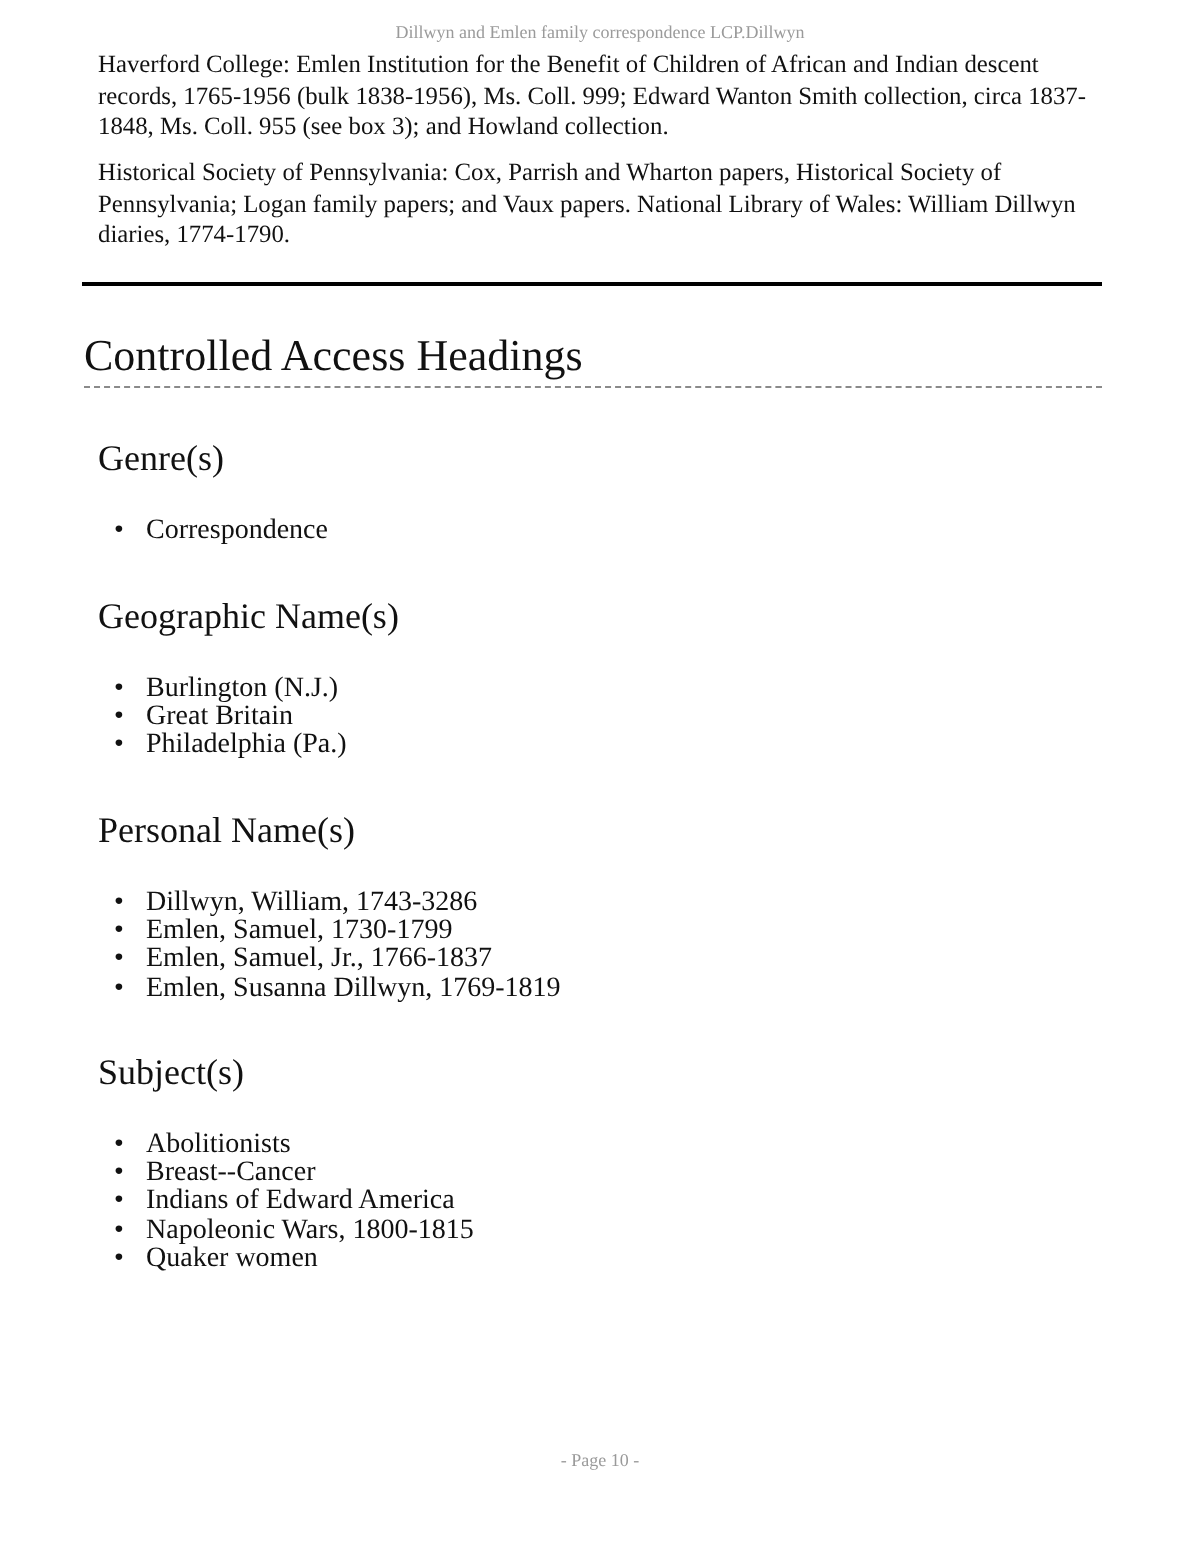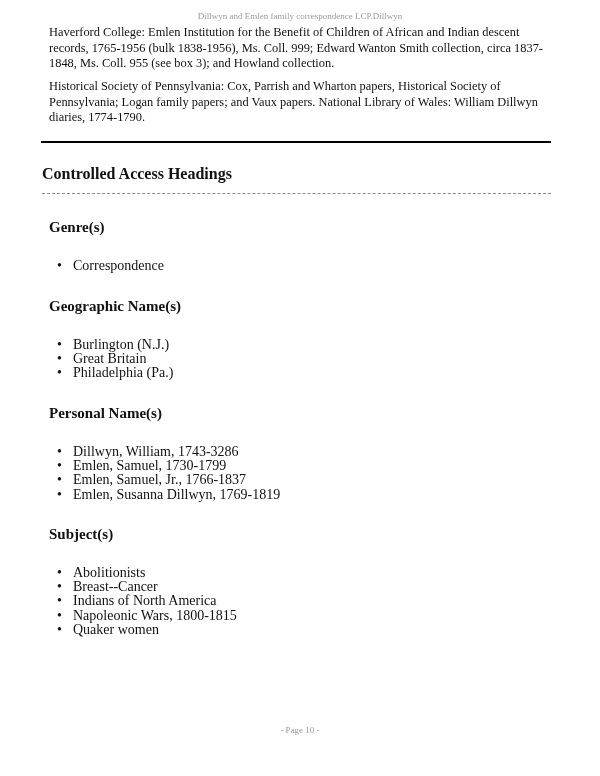--- a/index.html
+++ b/index.html
@@ -17,29 +17,29 @@
     font-size: 12.4px; line-height: 15.5px; margin: 0;
   }
   .p1 { top: 25px; }
   .p2 { top: 79px; }
   .thick-rule {
     position: absolute; left: 41px; width: 510px; top: 141px;
     height: 0; border-top: 2.5px solid #000;
   }
   .section-title {
     position: absolute; left: 42px; top: 165px; margin: 0;
-    font-size: 16px; font-weight: bold;
+    font-size: 22px; font-weight: normal;
   }
   .dashed-rule {
     position: absolute; left: 42px; width: 509px; top: 193px;
     height: 0; border-top: 1px dashed #8a8a8a;
   }
   .sub-head {
     position: absolute; left: 49px; margin: 0;
-    font-size: 15px; font-weight: bold;
+    font-size: 18px; font-weight: normal;
   }
   .list {
     position: absolute; left: 49px; margin: 0; padding: 0;
     list-style: none; font-size: 14px; line-height: 14.2px;
   }
   .list li { position: relative; padding-left: 24px; }
   .list li::before {
     content: "\2022"; position: absolute; left: 8px; top: 0;
   }
   .page-num {
@@ -77,18 +77,18 @@
   <li>Dillwyn, William, 1743-3286</li>
   <li>Emlen, Samuel, 1730-1799</li>
   <li>Emlen, Samuel, Jr., 1766-1837</li>
   <li>Emlen, Susanna Dillwyn, 1769-1819</li>
 </ul>
 
 <h3 class="sub-head" style="top:526px">Subject(s)</h3>
 <ul class="list" style="top:566px">
   <li>Abolitionists</li>
   <li>Breast--Cancer</li>
-  <li>Indians of North America</li>
+  <li>Indians of Edward America</li>
   <li>Napoleonic Wars, 1800-1815</li>
   <li>Quaker women</li>
 </ul>
 
 <div class="page-num">- Page 10 -</div>
 
 </body></html>

